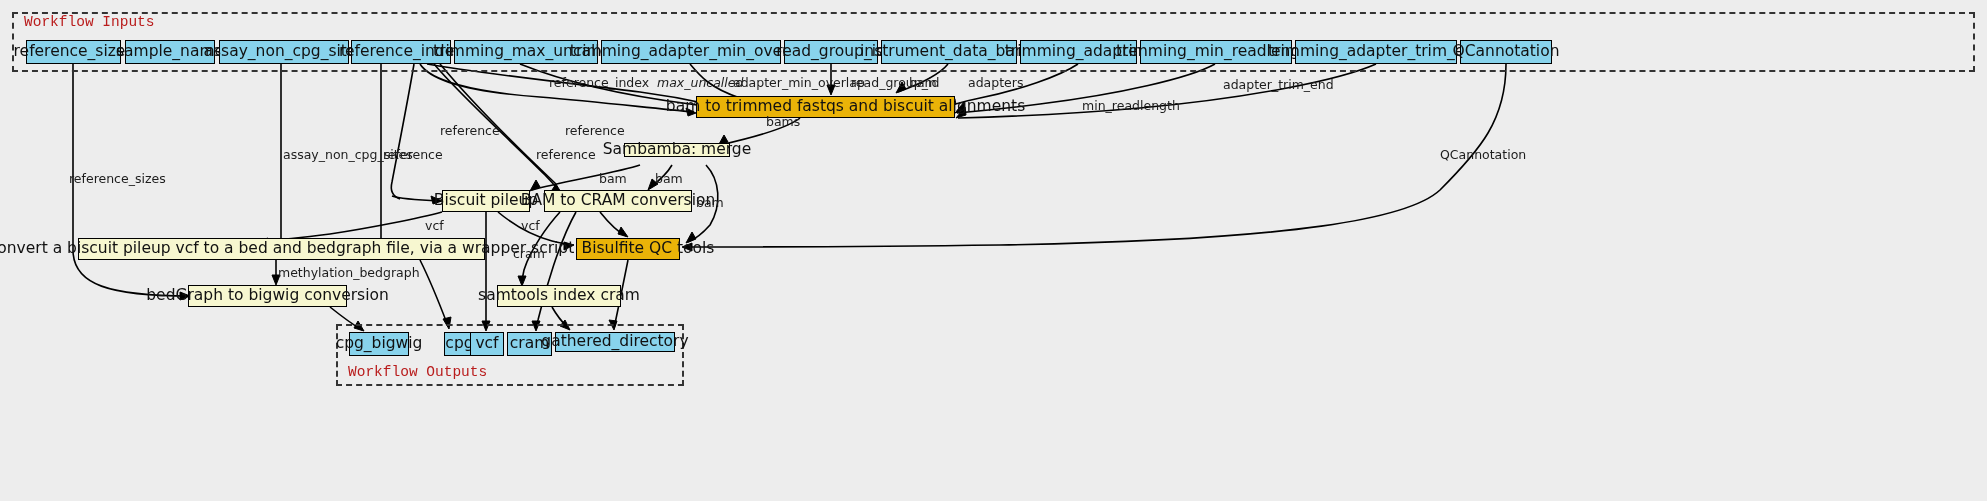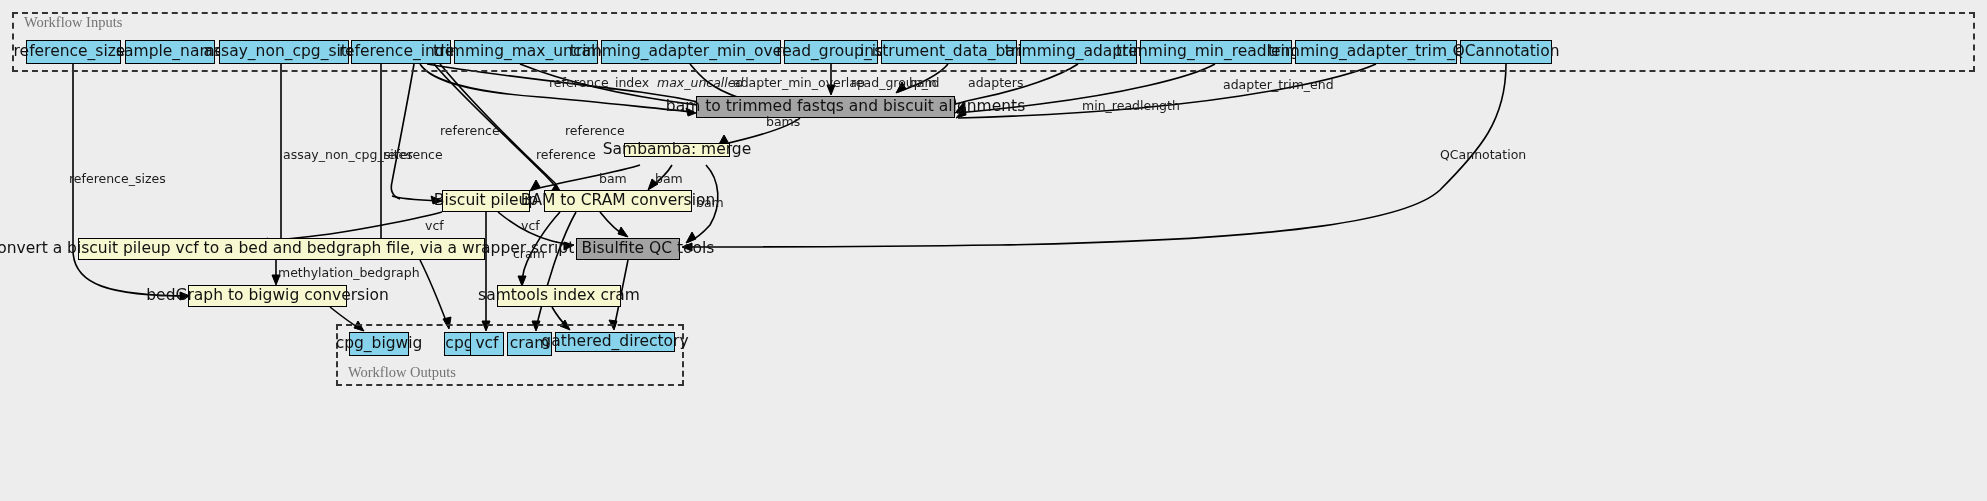--- a/index.html
+++ b/index.html
@@ -35,23 +35,23 @@
     stroke: #000000;
   }
   .cluster {
     position: absolute;
     border: 2px dashed #333333;
     background: transparent;
     box-sizing: border-box;
   }
   .cluster-label {
     position: absolute;
-    font-family: Liberation Serif, serif;
+    font-family: Liberation Mono, monospace;
     font-size: 14.5px;
-    color: #737373;
+    color: #b91c1c;
     white-space: nowrap;
   }
   .node {
     position: absolute;
     box-sizing: border-box;
     border: 1.4px solid #000000;
     display: flex;
     align-items: center;
     justify-content: center;
     white-space: nowrap;
@@ -59,21 +59,21 @@
     color: #111111;
     line-height: 1;
   }
   .node.io {
     background: #88d3ec;
   }
   .node.step {
     background: #f7f7d0;
   }
   .node.tool {
-    background: #a3a3a3;
+    background: #eab308;
     padding-left: 40px;
   }
   .elabel {
     position: absolute;
     font-size: 12.5px;
     color: #1d1d1d;
     white-space: nowrap;
     line-height: 1;
   }
 </style>

